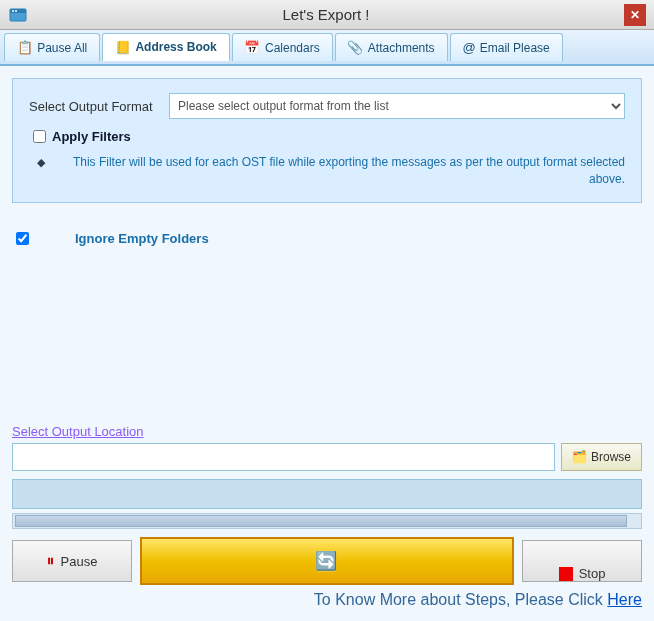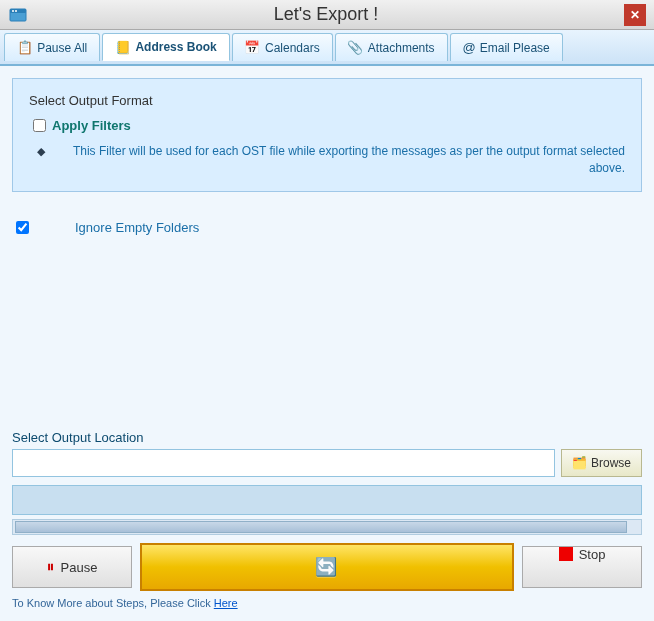--- a/index.html
+++ b/index.html
@@ -18,21 +18,21 @@
       height: 30px;
       display: flex;
       align-items: center;
       justify-content: space-between;
       padding: 0 8px;
       border-bottom: 1px solid #aaa;
     }
     .title-bar-title {
       flex: 1;
       text-align: center;
-      font-size: 18px;
+      font-size: 15px;
       color: #333;
     }
     .title-bar-icon {
       width: 20px;
       height: 20px;
       display: flex;
       align-items: center;
     }
     .close-btn {
       background: #c0392b;
@@ -122,21 +122,21 @@
       display: flex;
       align-items: center;
       margin-bottom: 10px;
       padding-left: 4px;
     }
     .filter-checkbox {
       margin-right: 6px;
       cursor: pointer;
     }
     .filter-label {
-      color: #0f766e;
+      color: #0f172a;
       font-size: 13px;
       font-weight: bold;
       cursor: pointer;
     }
     .filter-info {
       display: flex;
       align-items: flex-start;
       padding-left: 8px;
     }
     .diamond-icon {
@@ -159,37 +159,38 @@
       align-items: center;
       padding: 8px 4px;
     }
     .ignore-checkbox {
       margin-right: 6px;
       cursor: pointer;
     }
     .ignore-label {
       color: #1a6fa8;
       font-size: 13px;
-      font-weight: normal;
+      font-weight: bold;
       padding-left: 40px;
     }
 
     
     .spacer {
       flex: 1;
     }
 
     
     .location-section {
       margin-bottom: 0;
     }
     .location-label {
       font-size: 13px;
-      color: #0c4a6e;
+      color: #8b5cf6;
       margin-bottom: 4px;
+      text-decoration: underline;
     }
     .location-row {
       display: flex;
       align-items: center;
       gap: 6px;
     }
     .location-input {
       flex: 1;
       height: 28px;
       border: 1px solid #93c4e0;
@@ -274,32 +275,33 @@
       justify-content: center;
       text-shadow: 0 1px 0 rgba(255,255,255,0.3);
     }
     .stop-btn {
       height: 42px;
       background: linear-gradient(to bottom, #f8f8f8, #e0e0e0);
       border: 1px solid #aaa;
       padding: 0 18px;
       cursor: pointer;
       display: flex;
-      align-items: flex-start;
+      align-items: flex-end;
       font-size: 13px;
       color: #333;
       gap: 6px;
       min-width: 120px;
       justify-content: center;
     }
 
     
     .footer {
-      font-size: 11px;
+      font-size: 16px;
       color: #336699;
+      text-align: right;
     }
     .footer a {
       color: #0055cc;
       text-decoration: underline;
       cursor: pointer;
     }
   </style>
 </head>
 <body>
 
@@ -337,20 +339,23 @@
     <span class="tab-icon">@</span>
     <span>Email Please</span>
   </div>
 </div>
 
 <div class="main-content">
 
   <div class="format-section">
     <div class="format-row">
       <span class="format-label">Select Output Format</span>
+      <select class="format-select">
+        <option>Please select output format from the list</option>
+      </select>
     </div>
     <div class="filter-row">
       <input type="checkbox" class="filter-checkbox" style="">
       <label class="filter-label">Apply Filters</label>
     </div>
     <div class="filter-info">
       <span class="diamond-icon">◆</span>
       <span class="filter-info-text">This Filter will be used for each OST file while exporting the messages as per the output format selected above.</span>
     </div>
   </div>

